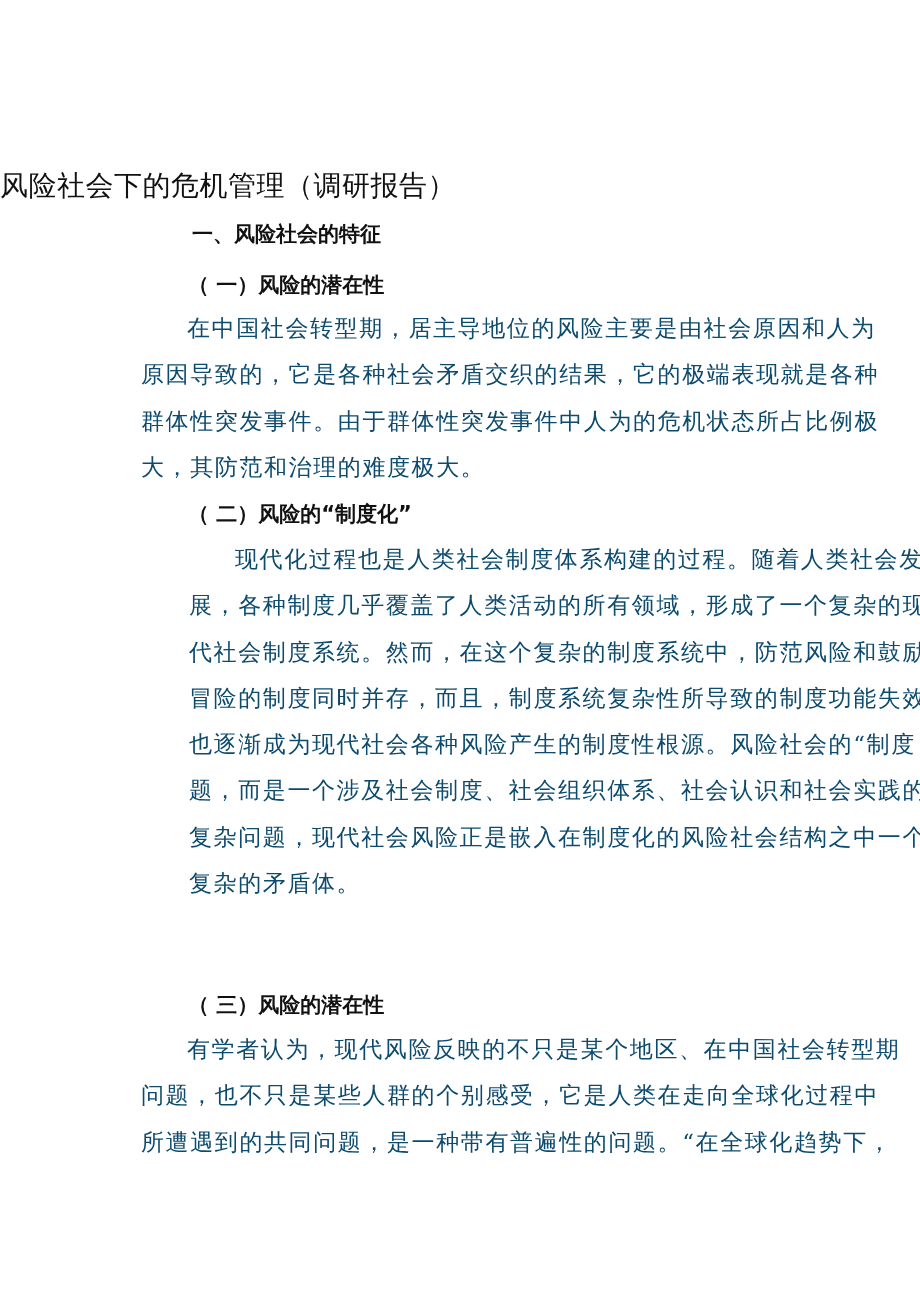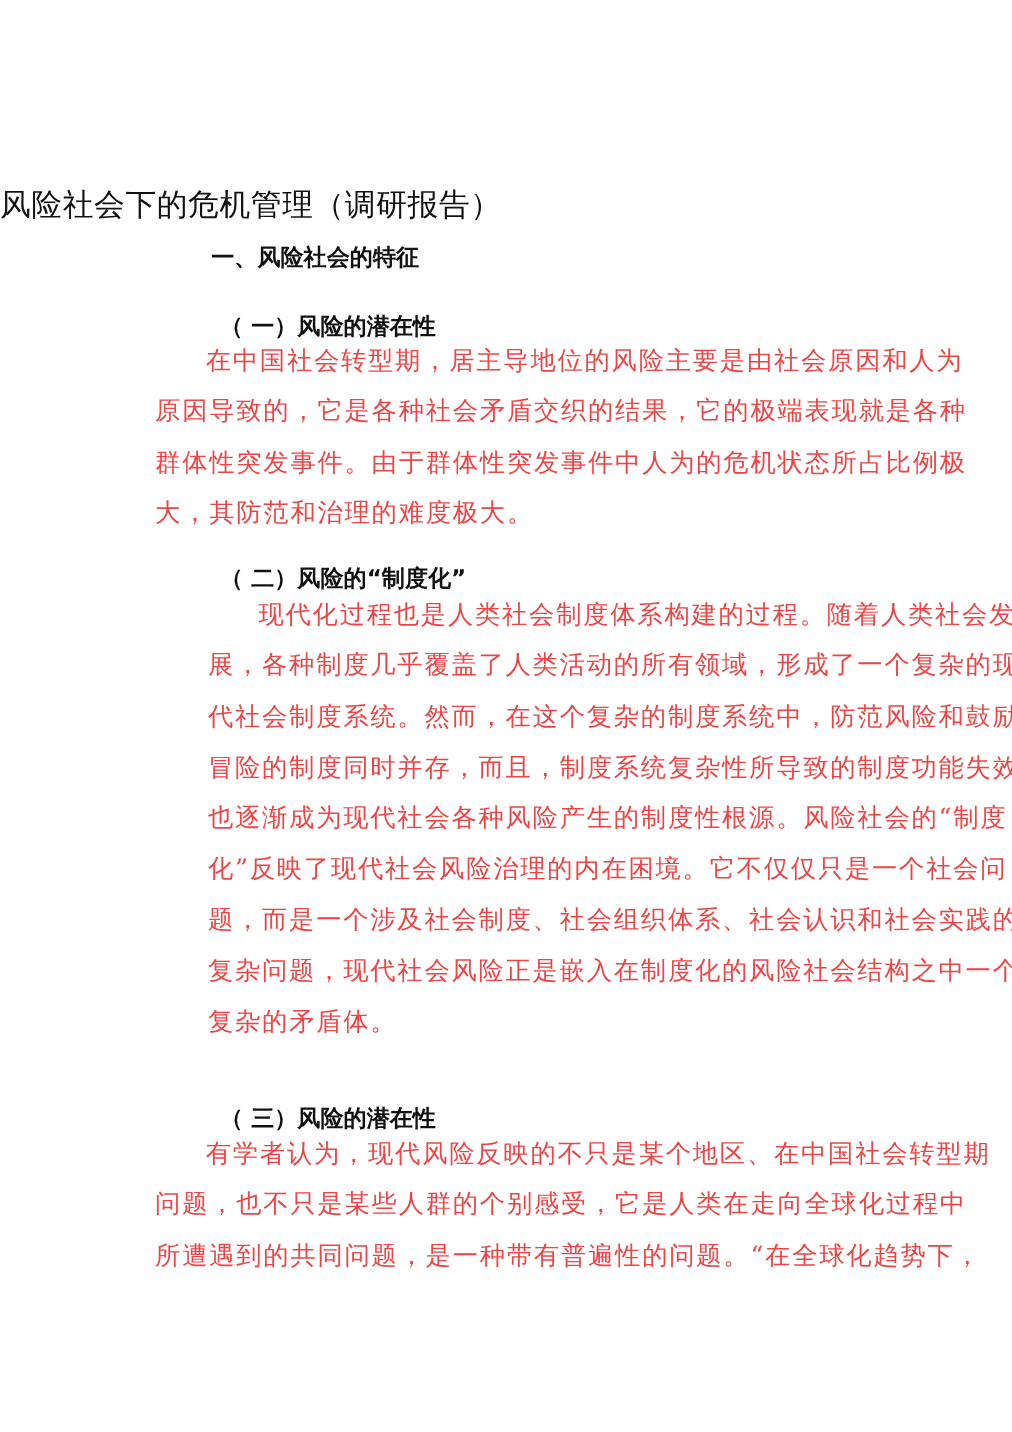--- a/index.html
+++ b/index.html
@@ -50,32 +50,32 @@
       text-align: right;
     }
     .h2 {
       position: absolute;
       left: 184px;
       font-family: "DejaVu Sans", "Liberation Sans", sans-serif;
       font-size: 21px;
       line-height: 32px;
       font-weight: bold;
       color: #111;
-      margin: 16px;
+      margin: 4px;
       white-space: nowrap;
     }
     .para {
       position: absolute;
       left: 141px;
       width: 642px;
       margin: 0;
       font-family: "DejaVu Serif", "Liberation Serif", serif;
       font-size: 23px;
       letter-spacing: 1.6px;
-      color: #ef4444;
+      color: #0c4a6e;
     }
     .line {
       display: block;
       height: 46.3px;
       line-height: 46.3px;
       white-space: nowrap;
       overflow: visible;
     }
     .line.first {
       padding-left: 46px;
@@ -98,21 +98,20 @@
     <span class="line">大，其防范和治理的难度极大。</span>
   </div>
 
   <h3 class="h2" style="top:494px;">（ 二）风险的“制度化”</h3>
   <div class="para" style="top:536px;margin-left:48px;">
     <span class="line first">现代化过程也是人类社会制度体系构建的过程。随着人类社会发</span>
     <span class="line">展，各种制度几乎覆盖了人类活动的所有领域，形成了一个复杂的现</span>
     <span class="line">代社会制度系统。然而，在这个复杂的制度系统中，防范风险和鼓励</span>
     <span class="line">冒险的制度同时并存，而且，制度系统复杂性所导致的制度功能失效</span>
     <span class="line">也逐渐成为现代社会各种风险产生的制度性根源。风险社会的“制度</span>
-    <span class="line">化”反映了现代社会风险治理的内在困境。它不仅仅只是一个社会问</span>
     <span class="line">题，而是一个涉及社会制度、社会组织体系、社会认识和社会实践的</span>
     <span class="line">复杂问题，现代社会风险正是嵌入在制度化的风险社会结构之中一个</span>
     <span class="line">复杂的矛盾体。</span>
   </div>
 
   <h3 class="h2" style="top:985px;">（ 三）风险的潜在性</h3>
   <div class="para" style="top:1026px;">
     <span class="line first">有学者认为，现代风险反映的不只是某个地区、在中国社会转型期</span>
     <span class="line">问题，也不只是某些人群的个别感受，它是人类在走向全球化过程中</span>
     <span class="line">所遭遇到的共同问题，是一种带有普遍性的问题。“在全球化趋势下，</span>

